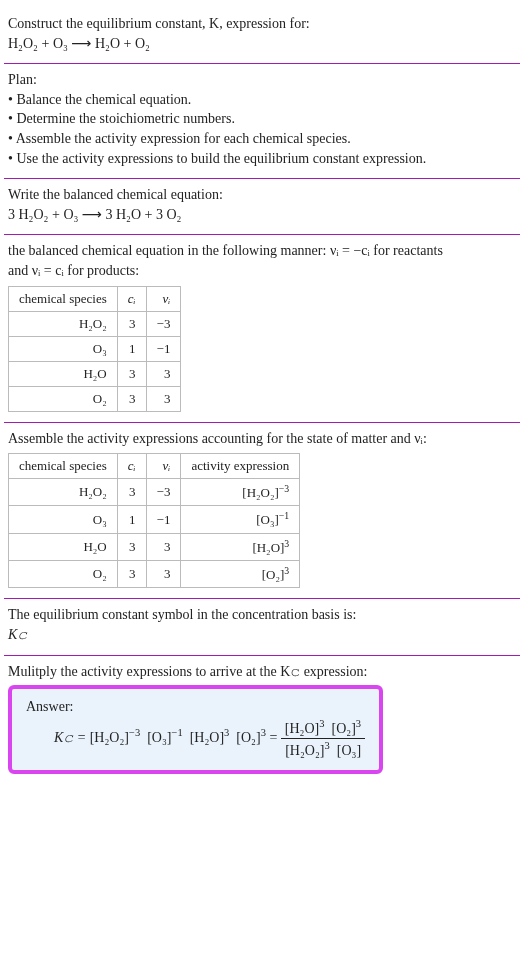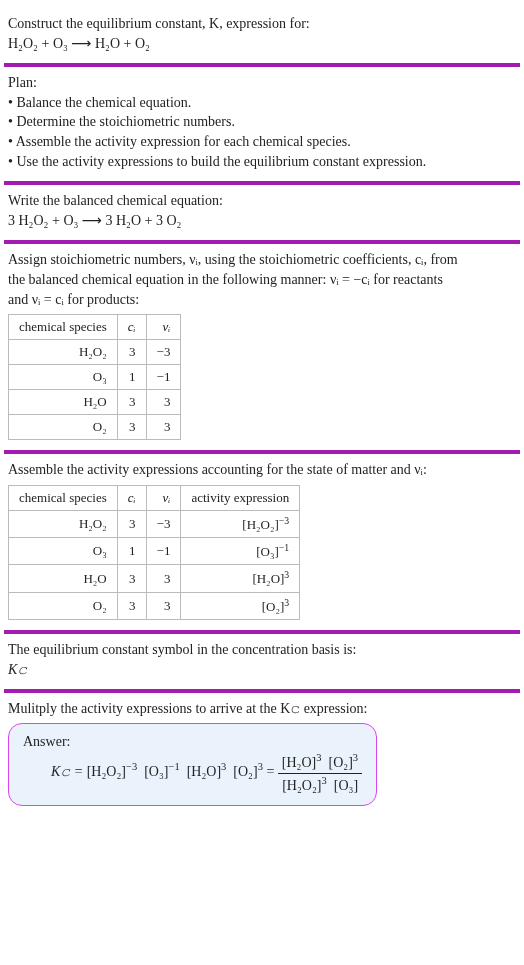--- a/index.html
+++ b/index.html
@@ -10,42 +10,42 @@
     body {
       font-family: Georgia, 'Times New Roman', serif;
       background: #fff;
       color: #222;
       font-size: 14px;
       width: 524px;
       padding: 8px 4px;
     }
     .section {
       padding: 6px 4px 10px 4px;
-      border-bottom: 4px solid #a21caf;
+      border-bottom: 1px solid #a21caf;
     }
     .section:last-child { border-bottom: none; }
     .line { line-height: 1.4; }
     .eq { font-family: Georgia, serif; }
     sup { font-size: 0.75em; }
     table {
       border-collapse: collapse;
       margin-top: 5px;
     }
     td, th {
       border: 1px solid #bbb;
       padding: 4px 10px;
       font-weight: normal;
       text-align: right;
       font-size: 13px;
     }
     .italic { font-style: italic; }
     .answer-box {
       background: #eaf3fb;
-      border: 1px solid #d946ef;
-      border-radius: 14px;
+      border: 4px solid #d946ef;
+      border-radius: 6px;
       padding: 8px 14px 10px 14px;
       margin-top: 4px;
       display: inline-block;
     }
     .frac {
       display: inline-block;
       vertical-align: middle;
       text-align: right;
     }
     .frac .num { display:block; border-bottom:1px solid #222; padding:0 4px; }
@@ -68,21 +68,20 @@
   <div class="line">• Assemble the activity expression for each chemical species.</div>
   <div class="line">• Use the activity expressions to build the equilibrium constant expression.</div>
 </div>
 
 <div class="section">
   <div class="line">Write the balanced chemical equation:</div>
   <div class="line eq">3 H₂O₂ + O₃  ⟶  3 H₂O + 3 O₂</div>
 </div>
 
 <div class="section">
-  <div class="line">Assign stoichiometric numbers, νᵢ, using the stoichiometric coefficients, cᵢ, from</div>
   <div class="line">the balanced chemical equation in the following manner: νᵢ = −cᵢ for reactants</div>
   <div class="line">and νᵢ = cᵢ for products:</div>
   <table>
     <tbody>
         <tr>
       <td>chemical species</td>
       <td class="italic">cᵢ</td>
       <td class="italic">νᵢ</td>
     </tr>
     <tr>

